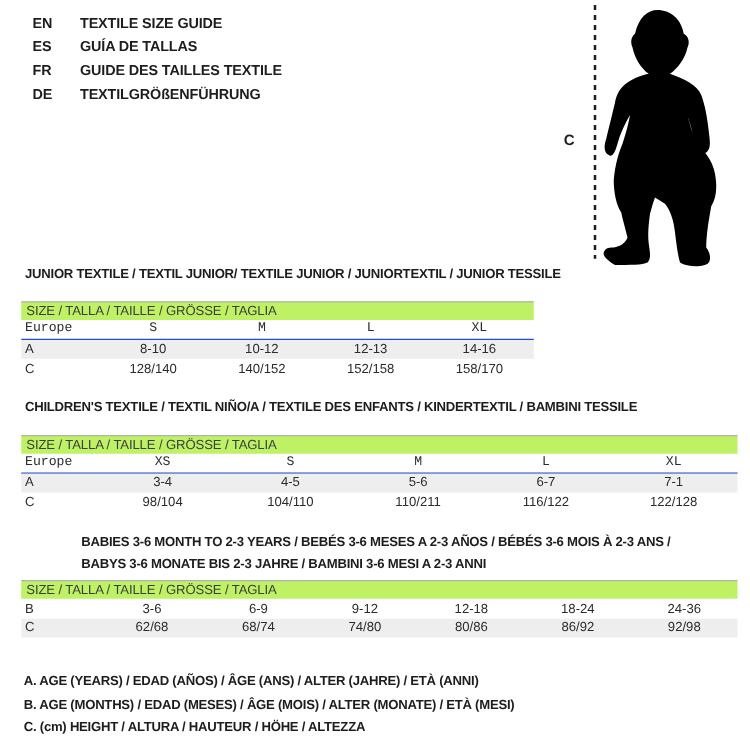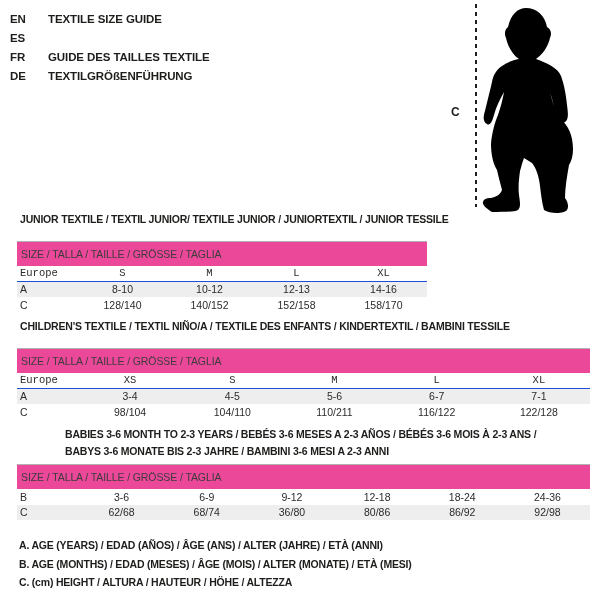--- a/index.html
+++ b/index.html
@@ -7,21 +7,21 @@
   body {
     position:relative;
     background:#ffffff;
     font-family:"Liberation Sans", sans-serif;
     color:#1d1d1b;
     overflow:hidden;
   }
   .abs { position:absolute; }
 
   
-  .lang-block { left:10px; top:10px; }
+  .lang-block { left:26px; top:10px; }
   .lang-row { display:flex; line-height:19px; font-size:11.5px; font-weight:bold; letter-spacing:-0.1px; white-space:nowrap; }
   .lang-code { width:38px; flex:0 0 38px; }
 
   
   .dash-line {
     left:475px; top:4px; width:2px; height:203px;
     background:repeating-linear-gradient(to bottom,#1d1d1b 0 4px, transparent 4px 8px);
   }
   .c-label { left:451px; top:105px; font-size:12px; font-weight:bold; }
   .baby-svg { left:478px; top:6px; }
@@ -31,22 +31,22 @@
   .tsec-junior   { top:212px; width:410px; }
   .tsec-children { top:319px; width:573px; }
   .tsec-babies   { top:426px; width:573px; }
   .t-title { font-size:10.5px; font-weight:bold; letter-spacing:-0.2px; white-space:nowrap; line-height:14px; margin-left:3px; }
   .tsec-babies .t-title { line-height:17px;margin-left:48px; }
   .tsec-junior .s-table,
   .tsec-children .s-table { margin-top:15px; }
   .tsec-babies .s-table { margin-top:4px; }
 
   .size-band {
-    height:25px; display:flex; align-items:center;
-    background:#ec4899; color:#3c3c3c;
+    height:15px; display:flex; align-items:center;
+    background:#bef264; color:#3c3c3c;
     border-top:1px solid #b2b2b2;
     font-size:10.5px; padding-left:4px; letter-spacing:-0.1px;
   }
   .trow { display:flex; align-items:center; height:15.5px; font-size:10.5px; color:#2b2b2b; }
   .trow.rule { border-bottom:1px solid #1d4ed8;font-family:Liberation Mono, monospace; }
   .trow.alt { background:#eeeeee; }
   .row-label { width:62px; flex:0 0 62px; padding-left:3px; }
   .cell { flex:1; text-align:center; }
 
   
@@ -56,20 +56,21 @@
 </head>
 <body>
 
 <div class="abs lang-block">
     <div class="lang-row">
       <span class="lang-code">EN</span>
       <span class="lang-title">TEXTILE SIZE GUIDE</span>
     </div>
     <div class="lang-row">
       <span class="lang-code">ES</span>
+      <span class="lang-title">GUÍA DE TALLAS</span>
     </div>
     <div class="lang-row">
       <span class="lang-code">FR</span>
       <span class="lang-title">GUIDE DES TAILLES TEXTILE</span>
     </div>
     <div class="lang-row">
       <span class="lang-code">DE</span>
       <span class="lang-title">TEXTILGRÖßENFÜHRUNG</span>
     </div>
   </div>
@@ -186,21 +187,21 @@
         <div class="cell">6-9</div>
         <div class="cell">9-12</div>
         <div class="cell">12-18</div>
         <div class="cell">18-24</div>
         <div class="cell">24-36</div>
       </div>
       <div class="trow alt">
         <div class="row-label">C</div>
         <div class="cell">62/68</div>
         <div class="cell">68/74</div>
-        <div class="cell">36/80</div>
+        <div class="cell">74/80</div>
         <div class="cell">80/86</div>
         <div class="cell">86/92</div>
         <div class="cell">92/98</div>
       </div>
     </div>
   </div>
 
 <div class="abs legend-block">
     <div class="legend-line">A. AGE (YEARS) / EDAD (AÑOS) / ÂGE (ANS) / ALTER (JAHRE) / ETÀ (ANNI)</div>
     <div class="legend-line">B. AGE (MONTHS) / EDAD (MESES) / ÂGE (MOIS) / ALTER (MONATE) / ETÀ (MESI)</div>

